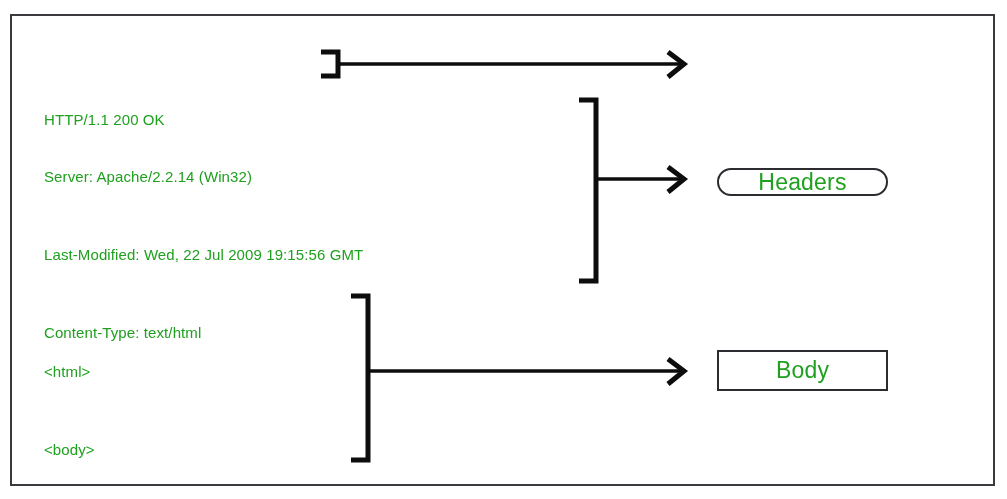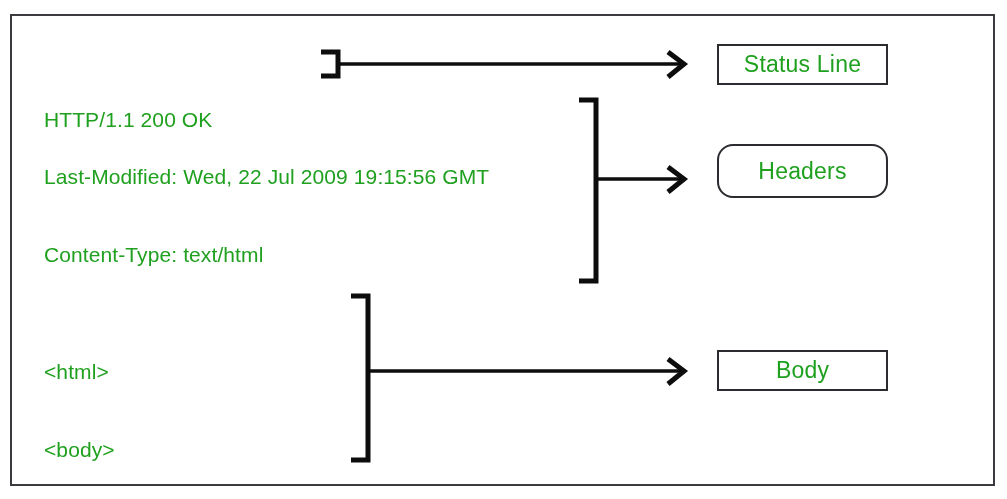--- a/index.html
+++ b/index.html
@@ -26,21 +26,21 @@
     height: 472px;
     border: 2px solid #3a3a3f;
     box-sizing: border-box;
     background: #ffffff;
   }
   
   .code-block {
     position: absolute;
     color: #1fa01f;
     font-family: "Liberation Sans", sans-serif;
-    font-size: 21px;
+    font-size: 15px;
     line-height: 26px;
     white-space: pre;
     letter-spacing: 0.1px;
   }
   #status-line-text { left: 44px; top: 55px; }
   #headers-text     { left: 44px; top: 112px; }
   #body-text        { left: 44px; top: 307px; }
   .code-line { display: block; }
 
   
@@ -51,21 +51,21 @@
     box-sizing: border-box;
     display: flex;
     align-items: center;
     justify-content: center;
     color: #1fa01f;
     font-family: "Liberation Sans", sans-serif;
     font-size: 23px;
     letter-spacing: 0.2px;
   }
   #box-status { left: 717px; top: 44px;  width: 171px; height: 41px; }
-  #box-headers{ left: 717px; top: 144px; width: 171px; height: 54px; border-radius: 16px; }
+  #box-headers{ left: 717px; top: 168px; width: 171px; height: 28px; border-radius: 16px; }
   #box-body   { left: 717px; top: 350px; width: 171px; height: 41px; }
 
   
   #connectors {
     position: absolute;
     left: 0;
     top: 0;
     width: 1007px;
     height: 499px;
     pointer-events: none;
@@ -85,20 +85,21 @@
 
 <div id="canvas">
 
   <div id="frame"></div>
 
   <div class="code-block" id="status-line-text">
     <span class="code-line">HTTP/1.1 200 OK</span>
   </div>
 
   <div class="code-block" id="headers-text">
+    <span class="code-line">Server: Apache/2.2.14 (Win32)</span>
     <span class="code-line">Last-Modified: Wed, 22 Jul 2009 19:15:56 GMT</span>
     <span class="code-line">Content-Type: text/html</span>
     
   </div>
 
   <div class="code-block" id="body-text">
     <span class="code-line">&lt;html&gt;</span>
     <span class="code-line">&lt;body&gt;</span>
     
     
@@ -116,23 +117,20 @@
 
     <line class="arrow-line" x1="596" y1="179" x2="683" y2="179"></line>
     <polyline class="arrow-head" points="668,167 684,179 668,192"></polyline>
 
     <path class="bracket" d="M 351 296 L 368 296 L 368 460 L 351 460"></path>
 
     <line class="arrow-line" x1="368" y1="371" x2="683" y2="371"></line>
     <polyline class="arrow-head" points="668,359 684,371 668,384"></polyline>
   </svg>
 
-  <div class="label-box" id="box-status">
-    <span>Status Line</span>
-  </div>
   <div class="label-box" id="box-headers">
     <span>Headers</span>
   </div>
   <div class="label-box" id="box-body">
     <span>Body</span>
   </div>
 
 </div>
 
 </body></html>

